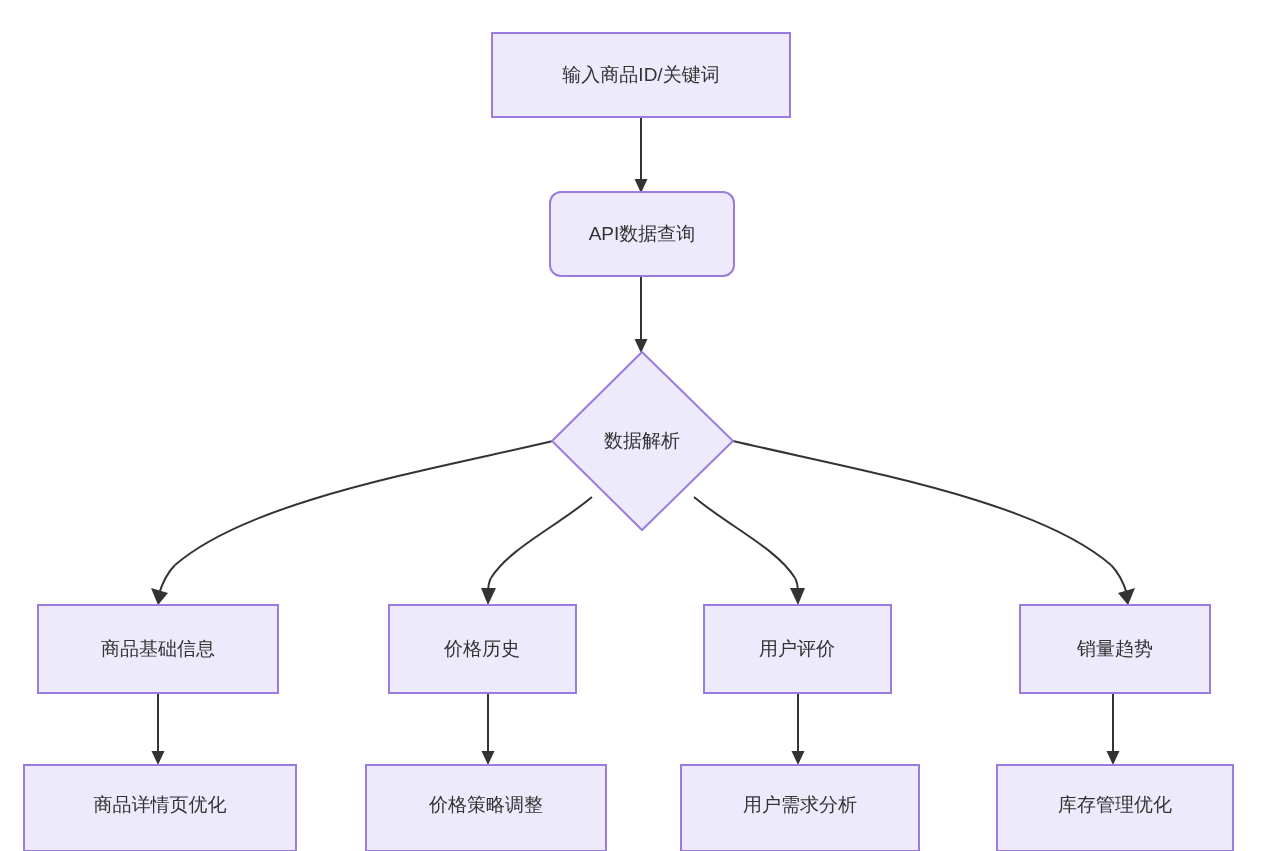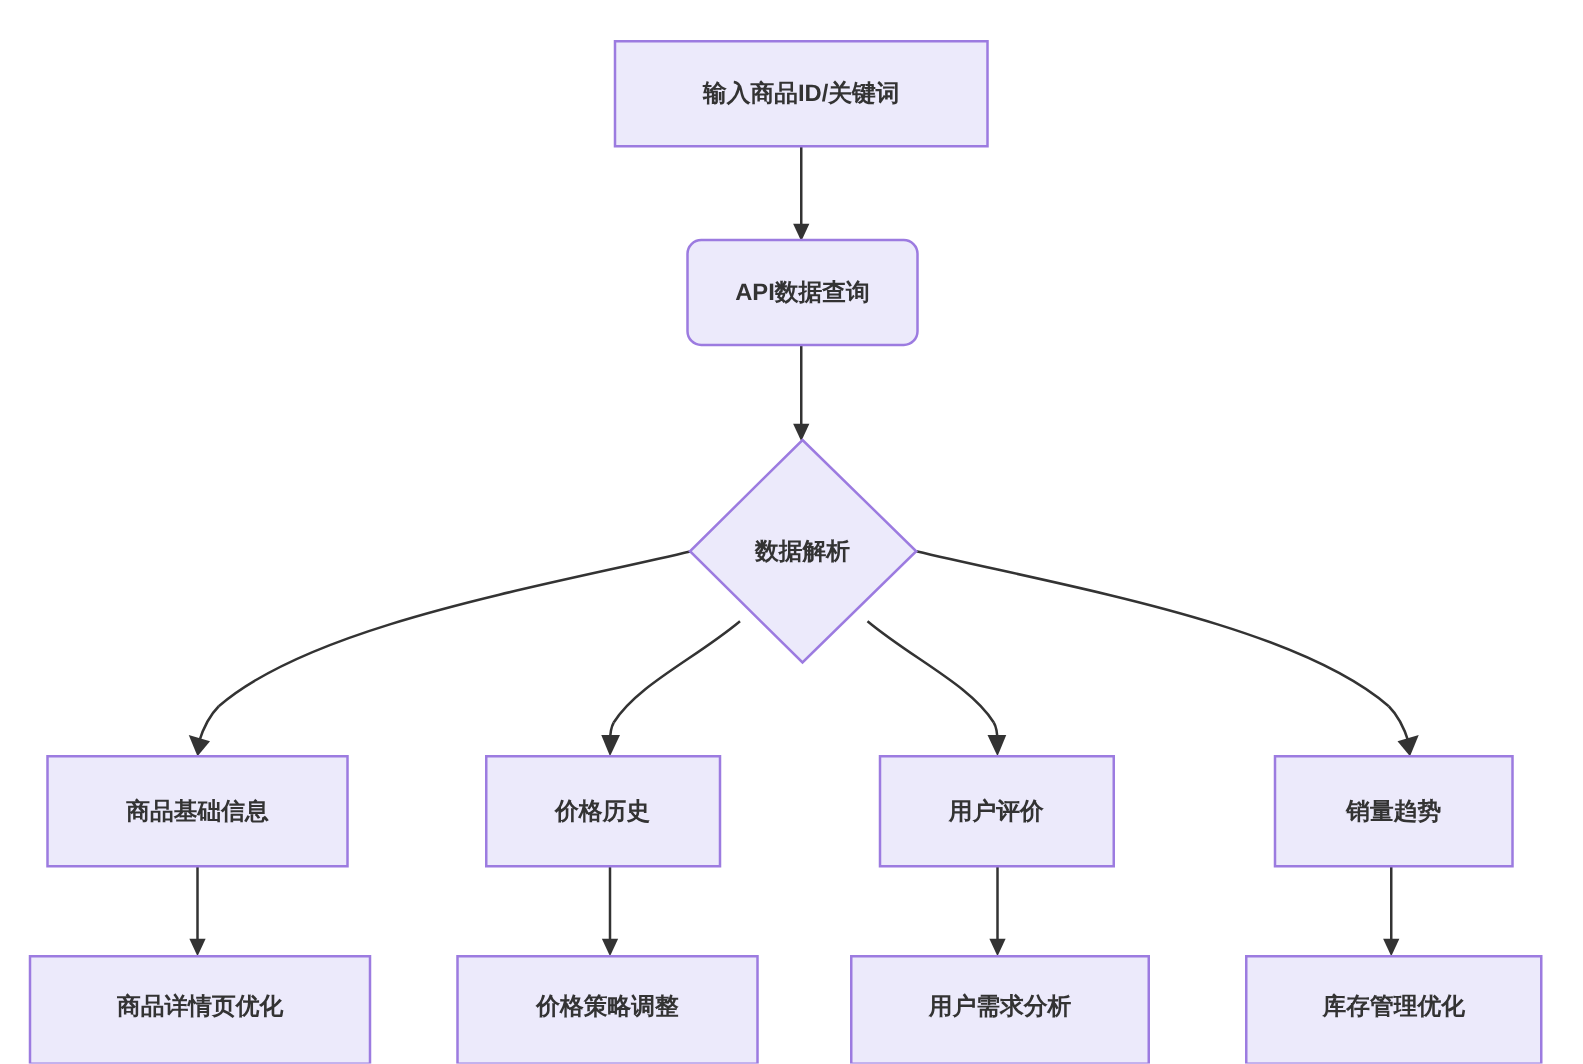--- a/index.html
+++ b/index.html
@@ -7,21 +7,20 @@
     padding: 0;
     background: #ffffff;
   }
   #canvas {
     position: relative;
     width: 1266px;
     height: 851px;
     background: #ffffff;
     overflow: hidden;
     font-family: "Liberation Sans", "DejaVu Sans", sans-serif;
-    font-weight: bold;
   }
   #flow {
     position: absolute;
     top: 0;
     left: 0;
     width: 1266px;
     height: 851px;
   }
   .node-shape {
     fill: #ECEAFB;

